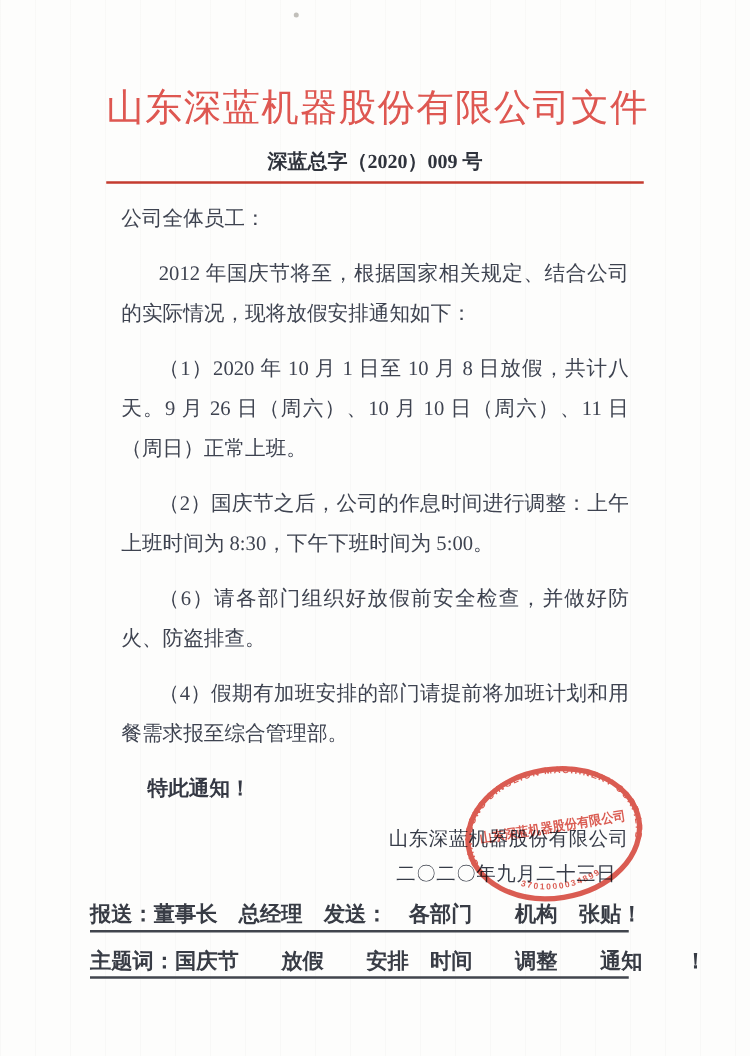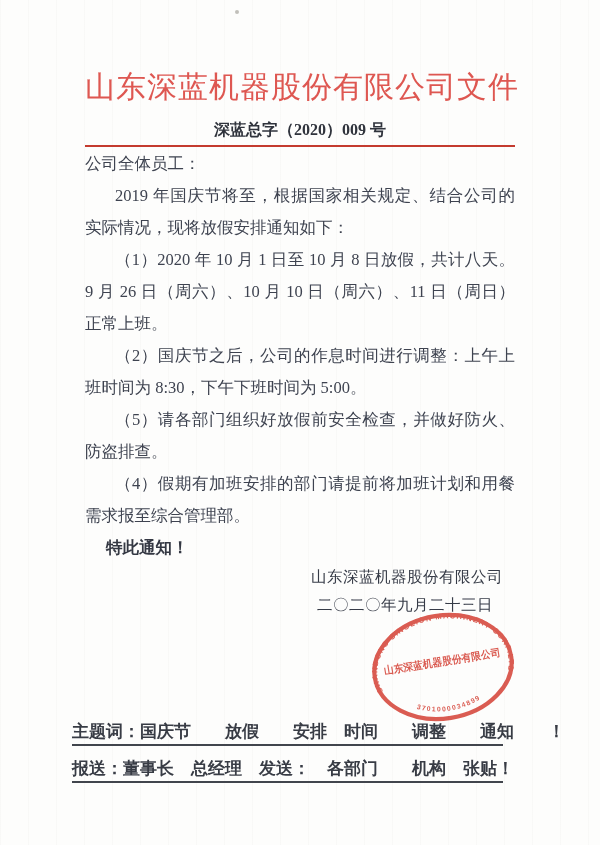--- a/index.html
+++ b/index.html
@@ -56,21 +56,21 @@
     font-weight: bold;
     color: #2f333c;
   }
 
   .body-block {
     margin-top: 1px;
     font-size: 16.5px;
     line-height: 32px;
     text-align: justify;
   }
-  .body-block p { margin: 0; }
+  .body-block p { margin: 12px; }
   .para-indent { text-indent: 30px; }
 
   .greeting { margin-top: 32px !important; text-indent: 21px; }
   .closing  { text-indent: 21px; font-weight: bold; color: #343843; }
 
   .signature {
     margin-top: 0;
     text-align: right;
     font-size: 15.5px;
     color: #363b47;
@@ -130,24 +130,24 @@
 
     <div class="red-title">山东深蓝机器股份有限公司文件</div>
 
     <div class="doc-number">深蓝总字（2020）009 号</div>
 
     <div class="red-rule"></div>
 
 
     <div class="body-block">
       <p>公司全体员工：</p>
-      <p class="para-indent">2019 年国庆节将至，根据国家相关规定、结合公司的实际情况，现将放假安排通知如下：</p>
+      <p class="para-indent">2012 年国庆节将至，根据国家相关规定、结合公司的实际情况，现将放假安排通知如下：</p>
       <p class="para-indent">（1）2020 年 10 月 1 日至 10 月 8 日放假，共计八天。9 月 26 日（周六）、10 月 10 日（周六）、11 日（周日）正常上班。</p>
       <p class="para-indent">（2）国庆节之后，公司的作息时间进行调整：上午上班时间为 8:30，下午下班时间为 5:00。</p>
-      <p class="para-indent">（5）请各部门组织好放假前安全检查，并做好防火、防盗排查。</p>
+      <p class="para-indent">（6）请各部门组织好放假前安全检查，并做好防火、防盗排查。</p>
       <p class="para-indent">（4）假期有加班安排的部门请提前将加班计划和用餐需求报至综合管理部。</p>
 
       <p class="closing">特此通知！</p>
     </div>
 
     <div class="signature">
       <div class="company">山东深蓝机器股份有限公司</div>
       <div class="date">二〇二〇年九月二十三日</div>
     </div>
 
@@ -162,17 +162,17 @@
     <text class="arc-en">
       <textPath href="#seal-top-arc" startOffset="50%" text-anchor="middle">SHANDONG SINOLION MACHINERY CORP.LTD</textPath>
     </text>
     <text class="arc-num">
       <textPath href="#seal-bottom-arc" startOffset="50%" text-anchor="middle">3701000034899</textPath>
     </text>
     <text class="cn-line" x="76" y="58" text-anchor="middle" textLength="118" lengthAdjust="spacingAndGlyphs">山东深蓝机器股份有限公司</text>
   </svg>
 
   <div class="footer">
+    <div class="footer-row">报送：董事长　总经理　发送：　各部门　　机构　张贴！</div>
     <div class="footer-row">主题词：国庆节　　放假　　安排　时间　　调整　　通知　　！</div>
-    <div class="footer-row">报送：董事长　总经理　发送：　各部门　　机构　张贴！</div>
   </div>
 
 </div>
 
 </body></html>

